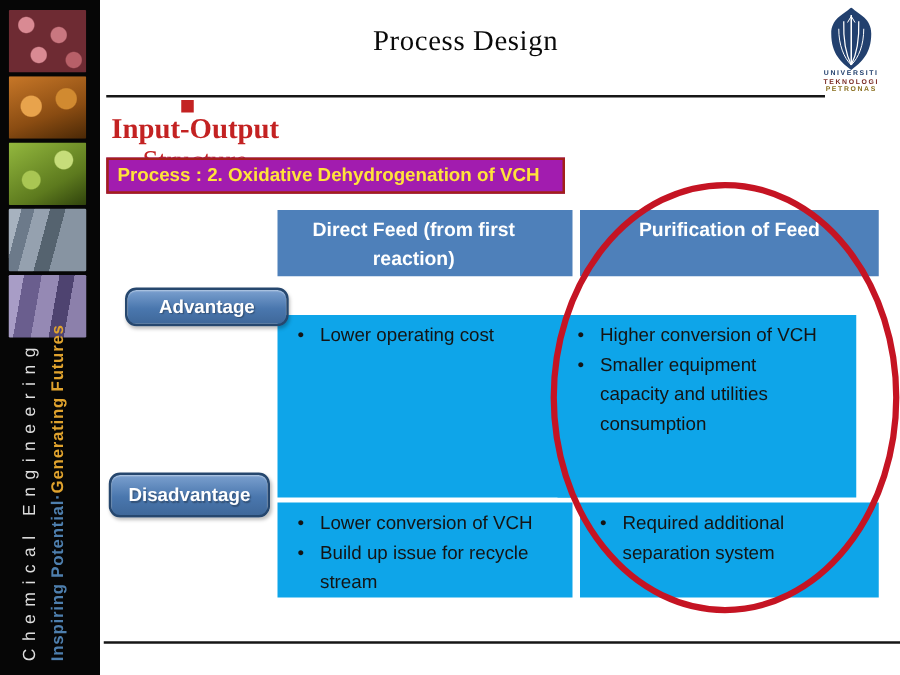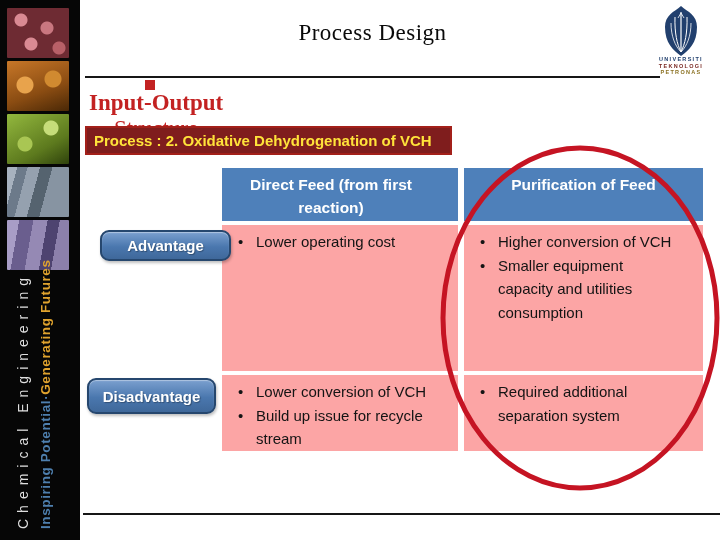--- a/index.html
+++ b/index.html
@@ -47,33 +47,33 @@
   .top-rule{left:85px;top:76px;width:575px;height:2px;}
   .bottom-rule{left:83px;top:513px;width:637px;height:2px;}
 
   .heading{position:absolute;left:89px;top:80px;display:flex;align-items:center;
            font-family:"Liberation Serif",serif;font-size:23px;color:#c32222;flex-direction:column;}
   .sq{width:10px;height:10px;background:#c32222;margin-right:13px;flex:0 0 auto;}
   .hb{font-weight:bold;}
 
   
   .banner{position:absolute;left:85px;top:126px;width:356px;height:25px;
-          background:#7f1d1d;border:2px solid #a3201a;color:#ffe33a;
+          background:#a21caf;border:2px solid #a3201a;color:#ffe33a;
           font-weight:bold;font-size:15px;line-height:25px;padding-left:7px;}
 
   
   .hcell{position:absolute;background:#4e80ba;color:#ffffff;font-weight:bold;
          font-size:15.5px;text-align:center;line-height:23px;padding-top:5px;
          box-sizing:border-box;}
   .h1{left:222px;top:168px;width:236px;height:53px;padding-left:18px;padding-right:36px;}
   .h2{left:464px;top:168px;width:239px;height:53px;}
-  .bcell{position:absolute;background:#fca5a5;box-sizing:border-box;overflow:hidden;
-         font-size:15px;color:#141414;}
+  .bcell{position:absolute;background:#0ea5e9;box-sizing:border-box;overflow:hidden;
+         font-size:15px;color:#141414;margin-top:27px;}
   .b-adv1{left:222px;top:225px;width:236px;height:146px;}
-  .b-adv2{left:464px;top:225px;width:239px;height:146px;}
+  .b-adv2{left:446px;top:225px;width:239px;height:146px;}
   .b-dis1{left:222px;top:375px;width:236px;height:76px;}
   .b-dis2{left:464px;top:375px;width:239px;height:76px;}
   .bcell ul{margin:0;padding:5px 4px 0 14px;list-style:none;}
   .b-adv2 ul,.b-dis2 ul{padding-right:30px;}
   .bcell li{position:relative;padding-left:20px;line-height:23.5px;}
   .bcell li::before{content:"\2022";position:absolute;left:2px;}
 
   
   .rowbtn{position:absolute;border:2.5px solid #26476e;border-radius:9px;
           background:linear-gradient(180deg,#7ba0cf 0%,#4a77ae 55%,#3f689a 100%);

